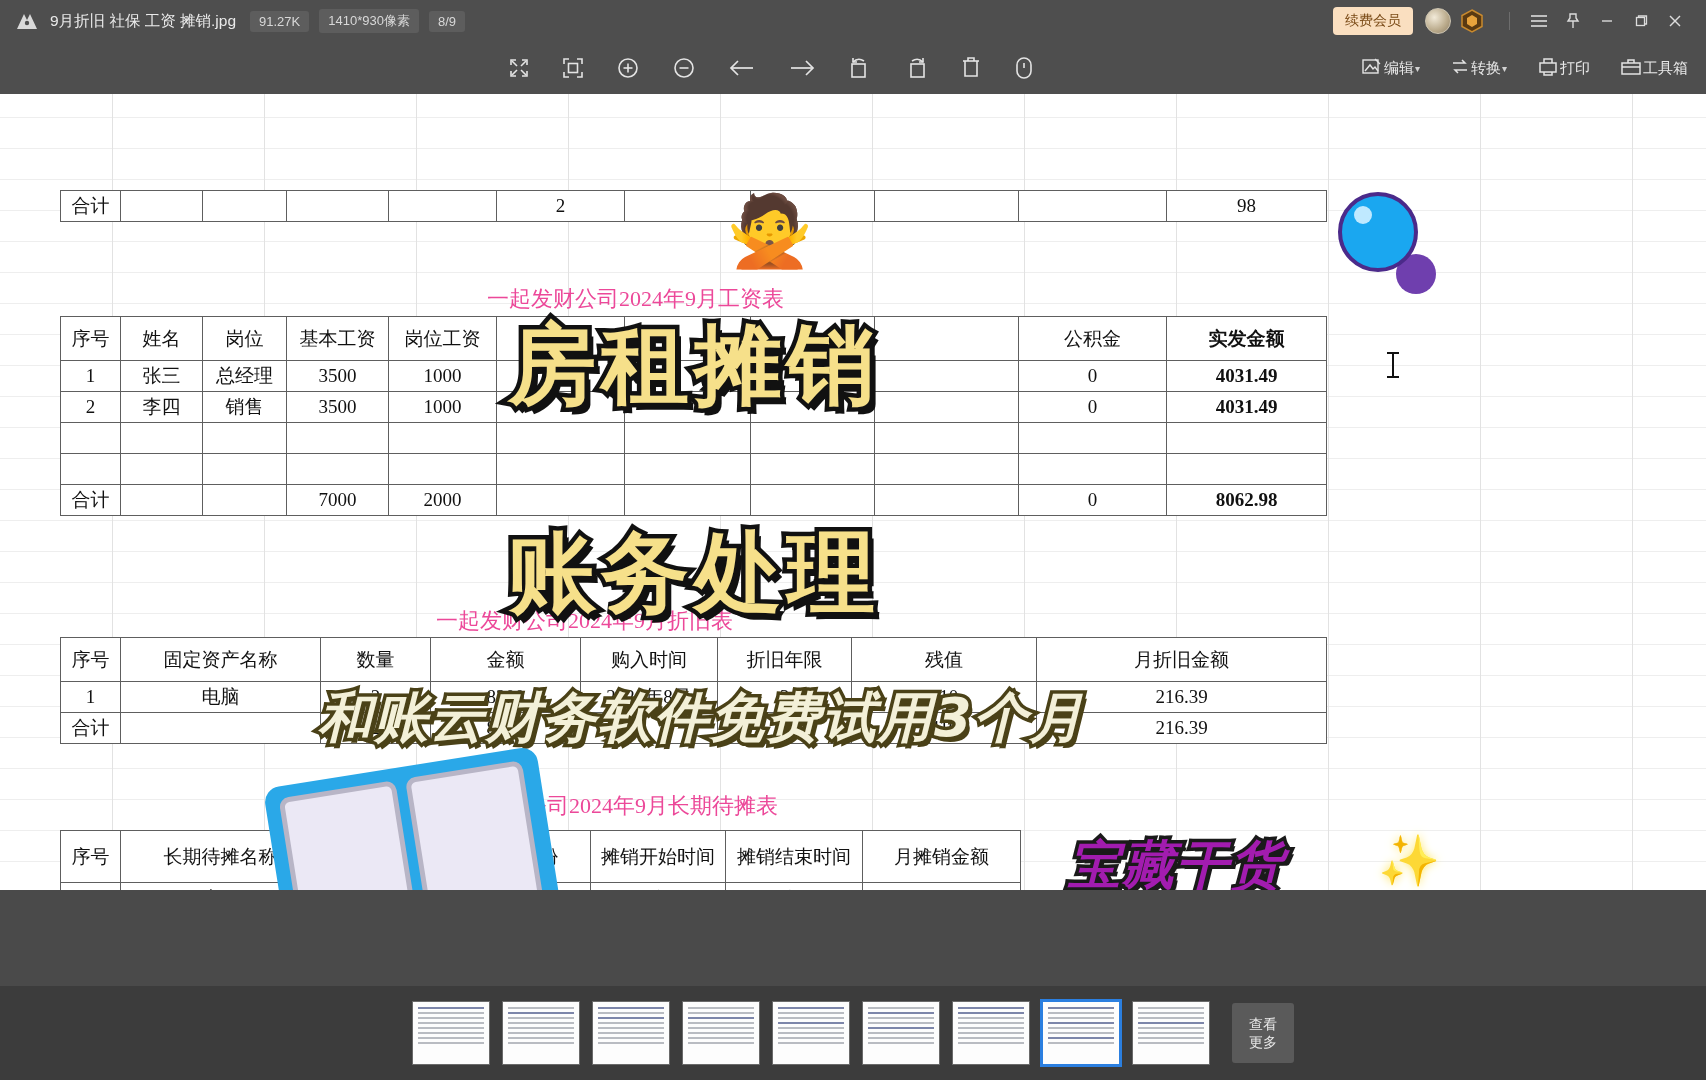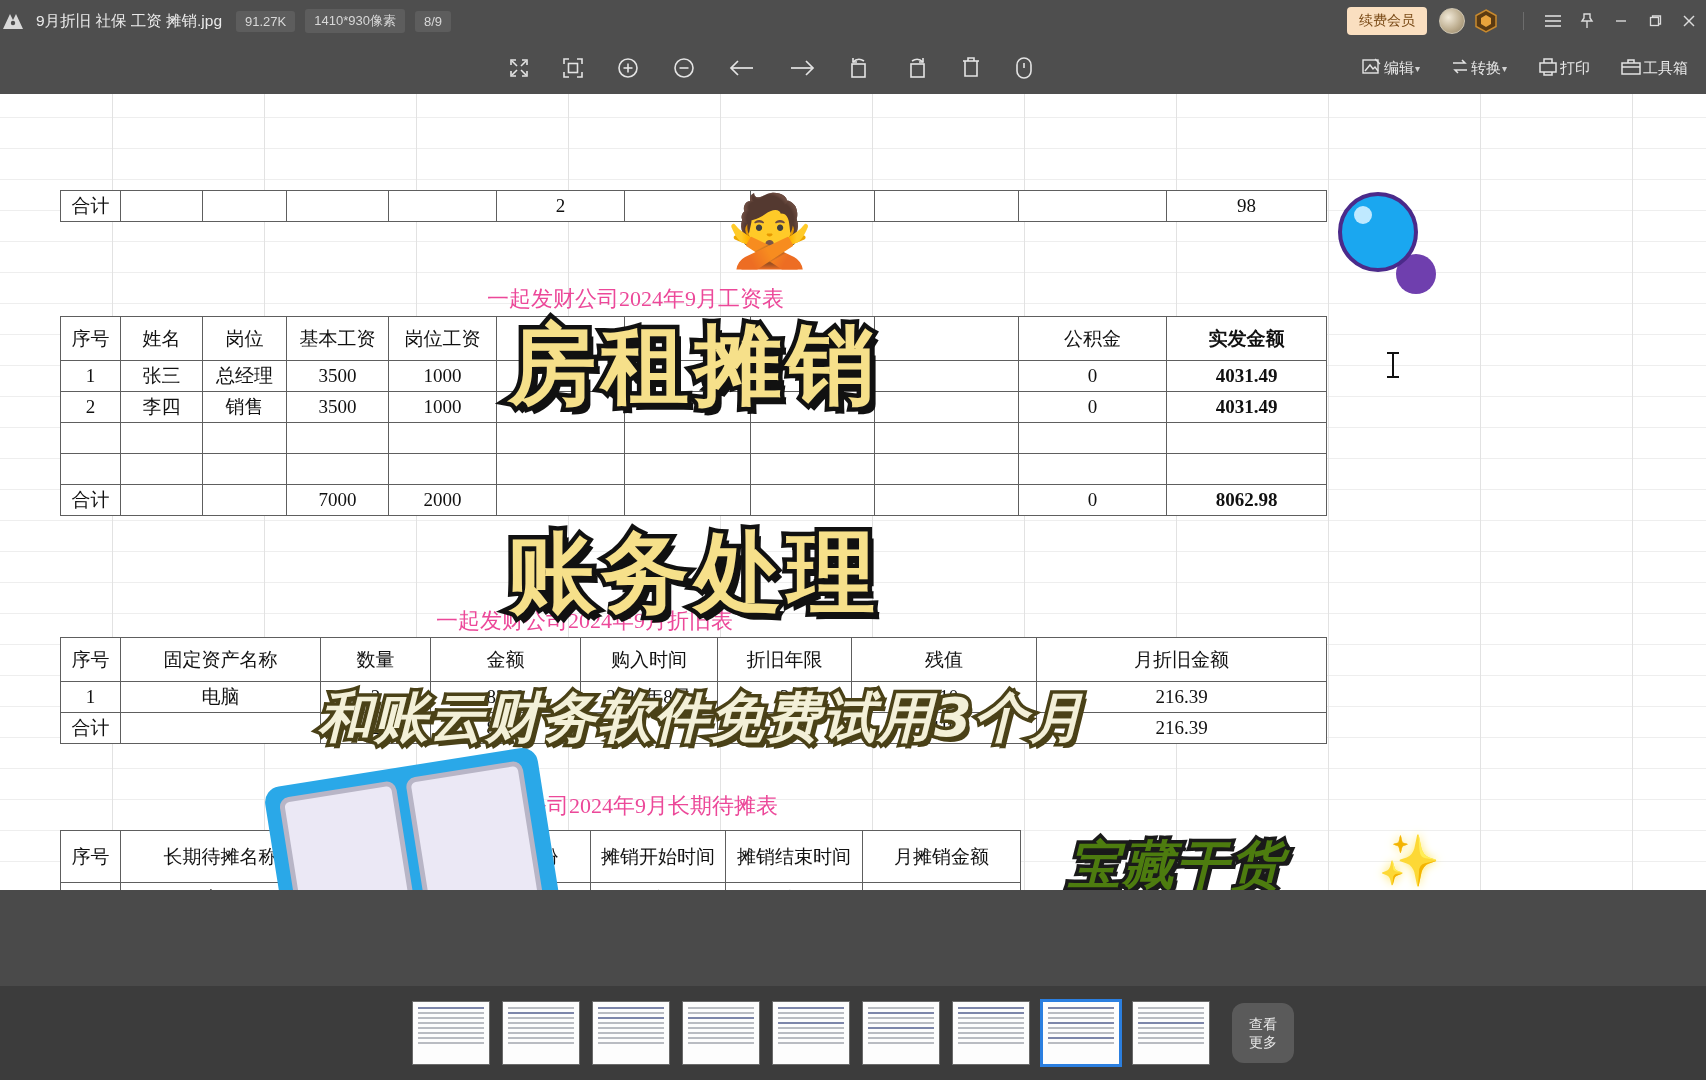--- a/index.html
+++ b/index.html
@@ -1,21 +1,21 @@
 <!DOCTYPE html>
 <html><head>
 <meta charset="utf-8">
 <style>
   * { box-sizing: border-box; margin:0; padding:0; }
   html,body { width:1706px; height:1080px; overflow:hidden; background:#4a4a4a;
     font-family:"Liberation Sans","DejaVu Sans",sans-serif; }
 
   
   .titlebar { height:42px; background:#4e4e4e; display:flex; align-items:center;
-    padding:0 0; color:#e6e6e6; font-size:15px; }
+    padding:0 14px; color:#e6e6e6; font-size:15px; }
   .app-logo { width:26px; height:22px; margin-right:10px; position:relative; }
   .app-logo svg { display:block; }
   .file-name { font-size:15.5px; color:#eaeaea; margin-right:14px; white-space:nowrap; }
   .meta-chip { background:#5d5d5d; color:#d8d8d8; font-size:13px; padding:3px 9px;
     border-radius:3px; margin-right:10px; white-space:nowrap; }
   .tb-spacer { flex:1; }
   .vip-btn { background:#fadfc0; color:#7a4a16; font-size:14px; padding:5px 12px;
     border-radius:4px; margin-right:12px; white-space:nowrap; cursor:pointer; }
   .avatar { width:26px; height:26px; border-radius:50%;
     background:radial-gradient(circle at 35% 35%, #f2ead9, #b9a98a 60%, #8d7f66);
@@ -112,21 +112,21 @@
     text-shadow: 6px 7px 0 #111; }
   .ov-y1 { top:212px; left:508px; }
   .ov-y2 { top:420px; left:508px; }
 
   .ov-promo { top:588px; left:318px; font-size:54px; letter-spacing:2px;
     font-style:italic; color:#f3f0d8;
     -webkit-text-stroke:7px #4a4117; paint-order: stroke fill;
     text-shadow: 4px 5px 0 #4a4117; }
 
   .ov-treasure { top:737px; left:1068px; font-size:52px; letter-spacing:2px;
-    font-style:italic; color:#4d7c0f;
+    font-style:italic; color:#a21caf;
     -webkit-text-stroke:7px #1a1a1a; paint-order: stroke fill;
     text-shadow: 4px 4px 0 #1a1a1a; }
   .sparkle { position:absolute; top:738px; left:1378px; font-size:50px; color:#fff0a0;
     text-shadow:0 0 10px #ffe766; }
 
   .emoji-hands { position:absolute; top:96px; left:726px; font-size:70px; }
 
   
   .magnifier { position:absolute; top:94px; left:1330px; width:112px; height:112px; }
   .mag-circle { position:absolute; top:4px; left:8px; width:80px; height:80px;
@@ -154,21 +154,21 @@
   .filmstrip { position:absolute; bottom:0; left:0; width:1706px; height:94px;
     background:#3c3c3c; display:flex; align-items:center; justify-content:center; gap:12px; }
   .thumb { width:78px; height:64px; background:#fdfdfd; border:1px solid #6a6a6a;
     cursor:pointer; position:relative; overflow:hidden; }
   .thumb.sel { outline:3px solid #2b7fe0; outline-offset:-1px; border-color:#2b7fe0; }
   .thumb .tlines { position:absolute; inset:5px; }
   .thumb .tlines i { display:block; height:2px; background:#b9bcc2; margin-bottom:3px; }
   .thumb .tlines i.b { background:#7d86aa; }
   .more-btn { width:62px; height:60px; background:#5a5a5a; color:#e9e9e9; font-size:14px;
     display:flex; flex-direction:column; align-items:center; justify-content:center;
-    line-height:1.3; border-radius:12px; cursor:pointer; margin-left:10px; }
+    line-height:1.3; border-radius:3px; cursor:pointer; margin-left:10px; }
 </style>
 </head>
 <body>
 
 <div class="titlebar">
   <span class="app-logo">
     <svg width="26" height="22" viewBox="0 0 26 22">
       <path d="M3 19 L10 4 L13 10 L16 4 L23 19 Z" fill="#d9d9d9"></path>
       <circle cx="13" cy="13" r="2.2" fill="#4e4e4e"></circle>
     </svg>

